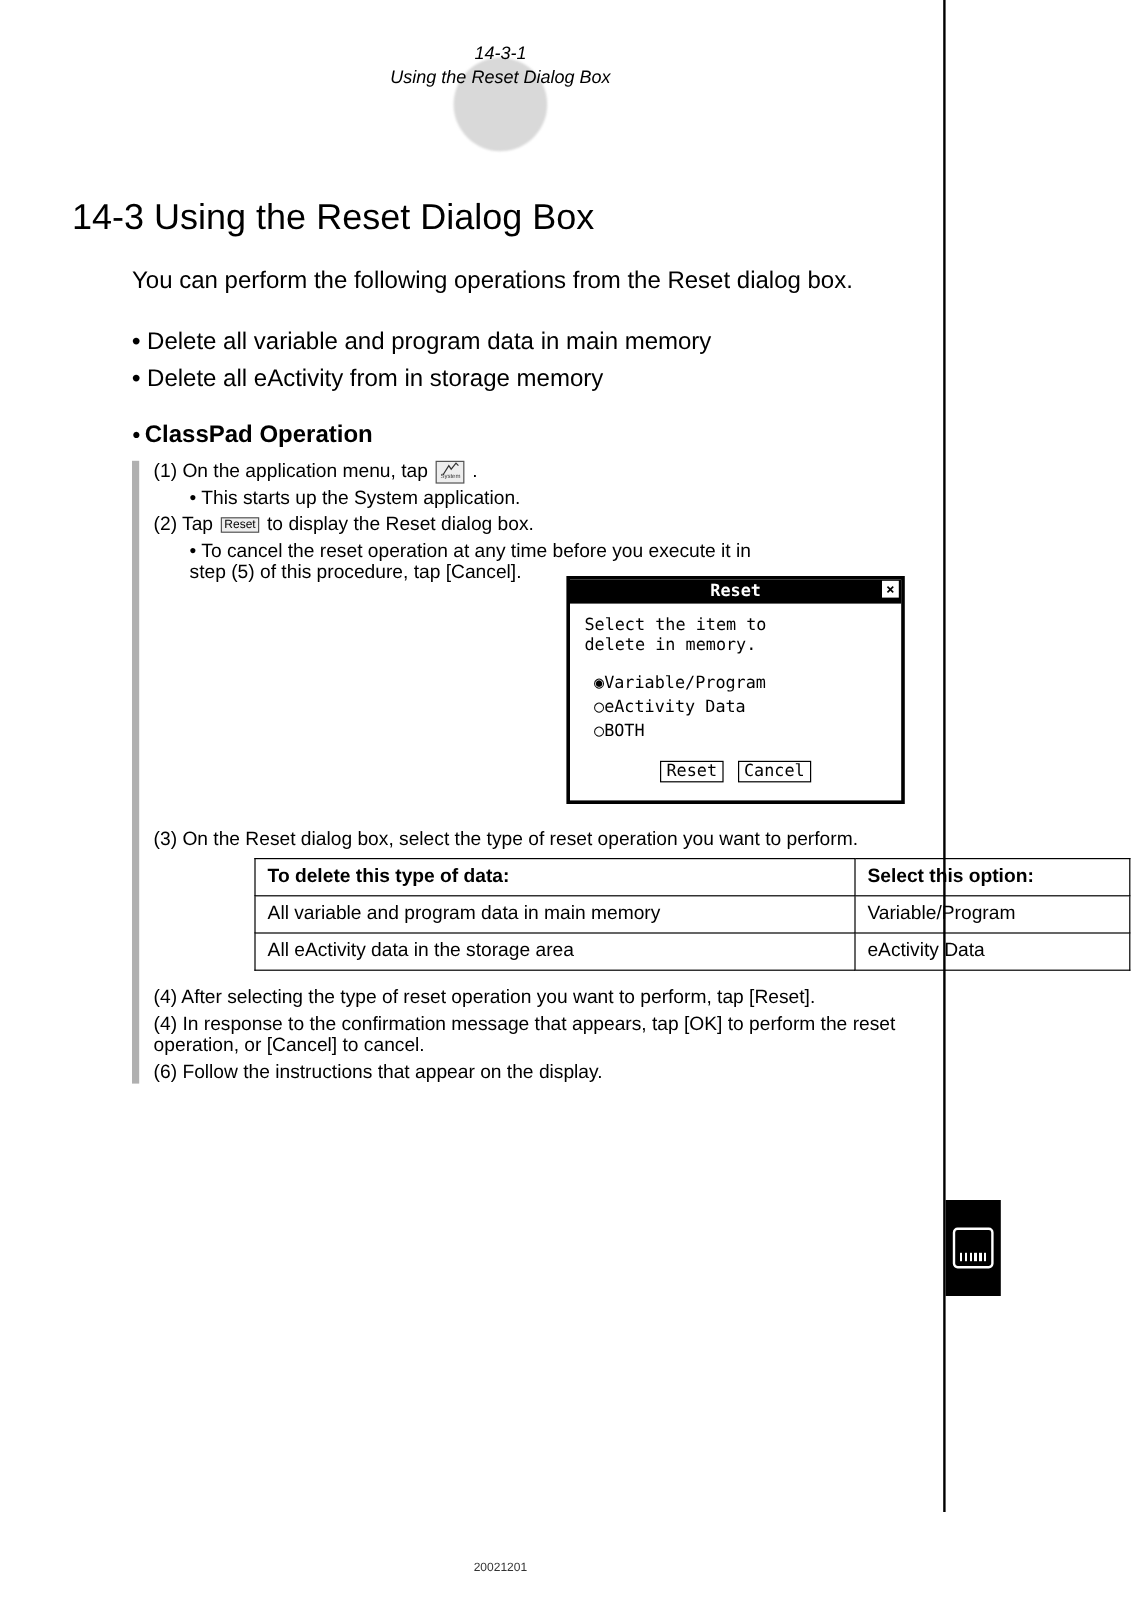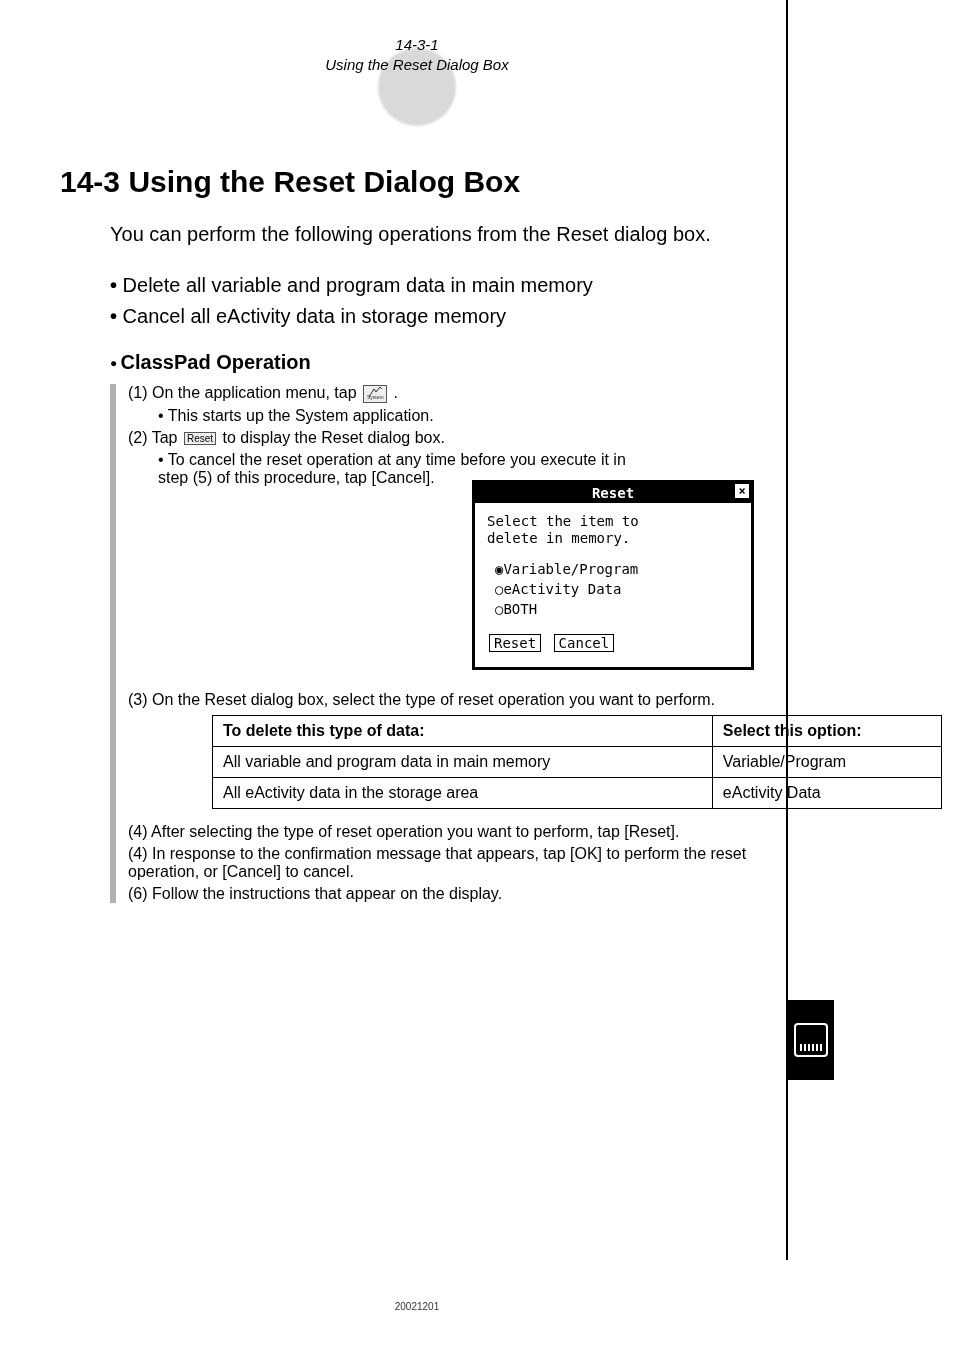--- a/index.html
+++ b/index.html
@@ -48,21 +48,21 @@
     position: absolute;
     right: 46px;
     top: 0;
     width: 2px;
     height: 1260px;
     background: #000;
   }
 
   h1.section-title {
     font-size: 30px;
-    font-weight: bold;
+    font-weight: normal;
     margin: 60px 0 20px 0;
   }
 
   .intro, .bullet-list, .op-heading, .steps {
     font-size: 20px;
     line-height: 1.55;
   }
   .intro {
     margin-left: 50px;
   }
@@ -150,20 +150,21 @@
     margin-bottom: 14px;
     line-height: 1.2;
   }
   .dialog-body .opts div {
     margin-bottom: 4px;
     padding-left: 8px;
   }
   .radio-sel::before { content: "\25C9 "; }
   .radio-un::before { content: "\25CB "; }
   .dialog-buttons {
+    text-align: center;
     padding: 14px 0 6px 0;
   }
   .dialog-buttons span {
     border: 1px solid #000;
     padding: 0 4px;
     margin: 0 2px;
     font-family: monospace;
   }
 
   
@@ -239,21 +240,21 @@
       <div>14-3-1</div>
       <div>Using the Reset Dialog Box</div>
     </div>
   </div>
 
   <h1 class="section-title">14-3 Using the Reset Dialog Box</h1>
 
   <p class="intro">You can perform the following operations from the Reset dialog box.</p>
   <ul class="bullet-list">
     <li>Delete all variable and program data in main memory</li>
-    <li>Cancel all eActivity data in storage memory</li>
+    <li>Delete all eActivity from in storage memory</li>
   </ul>
 
   <p class="op-heading">ClassPad Operation</p>
 
   <div class="proc-wrap">
     <div class="two-col">
       <div class="left">
         <div class="step">
           <span>(1) On the application menu, tap </span>
           <span class="step-icon">

